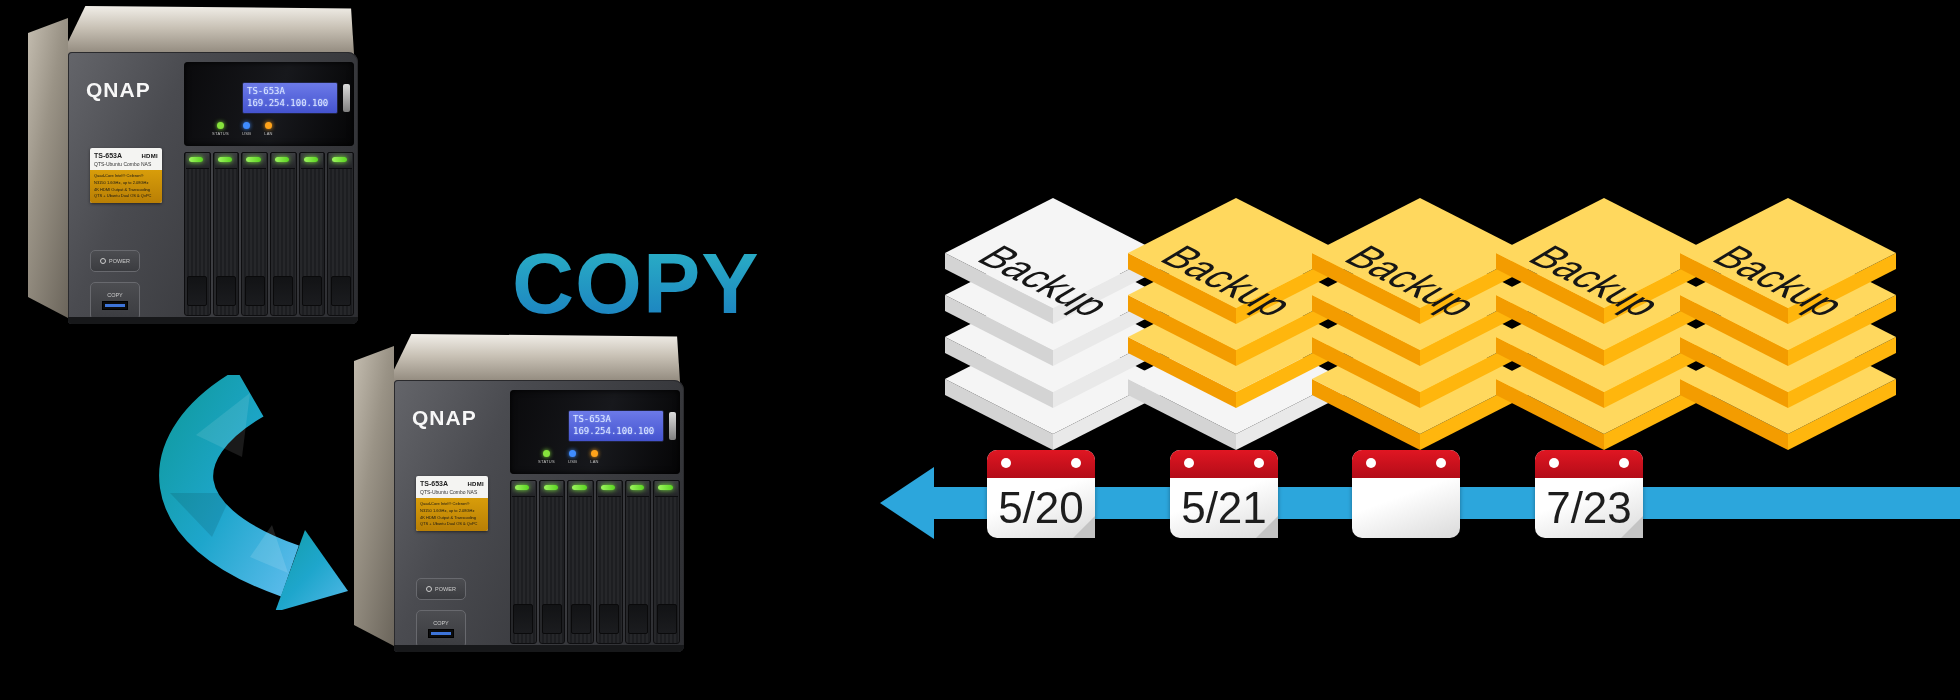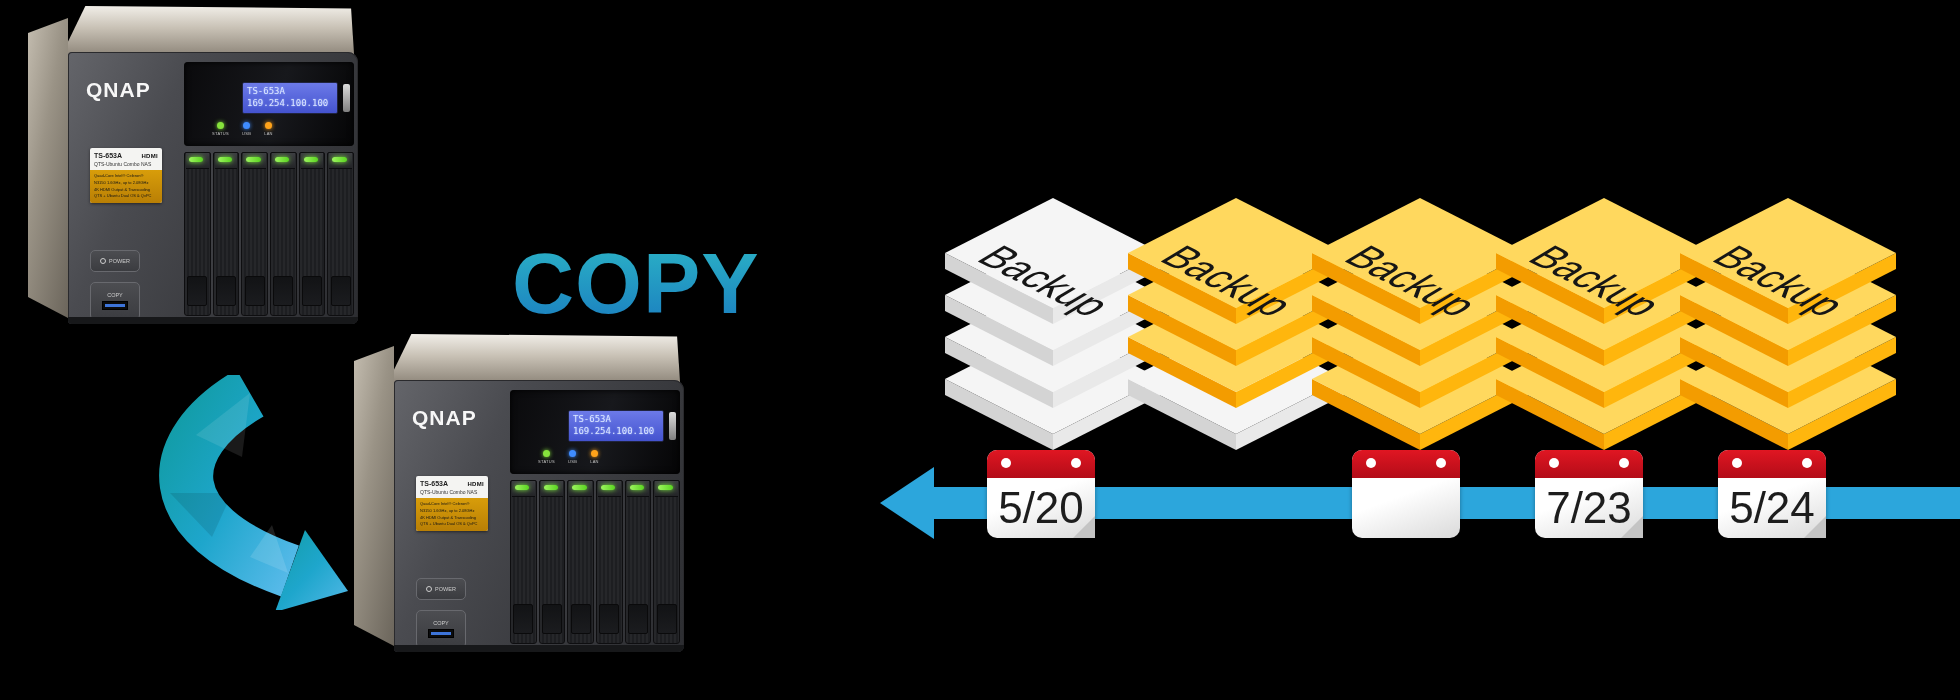--- a/index.html
+++ b/index.html
@@ -357,31 +357,31 @@
   <div class="timeline-head"></div>
   <div class="timeline-band"></div>
 
   <div class="cal" style="left:987px">
     <div class="cal-head"></div>
     <div class="cal-body">
         <span>5/20</span>
         <span class="cal-fold"></span>
       </div>
   </div>
+  <div class="cal" style="left:1170px">
+    <div class="cal-head"></div>
+    <div class="cal-body">
+        <span>5/21</span>
+        <span class="cal-fold"></span>
+      </div>
+  </div>
   <div class="cal" style="left:1352px">
     <div class="cal-head"></div>
   </div>
   <div class="cal" style="left:1535px">
     <div class="cal-head"></div>
     <div class="cal-body">
         <span>7/23</span>
         <span class="cal-fold"></span>
       </div>
   </div>
-  <div class="cal" style="left:1718px">
-    <div class="cal-head"></div>
-    <div class="cal-body">
-        <span>5/24</span>
-        <span class="cal-fold"></span>
-      </div>
-  </div>
 
 </div>
 
 </body></html>

